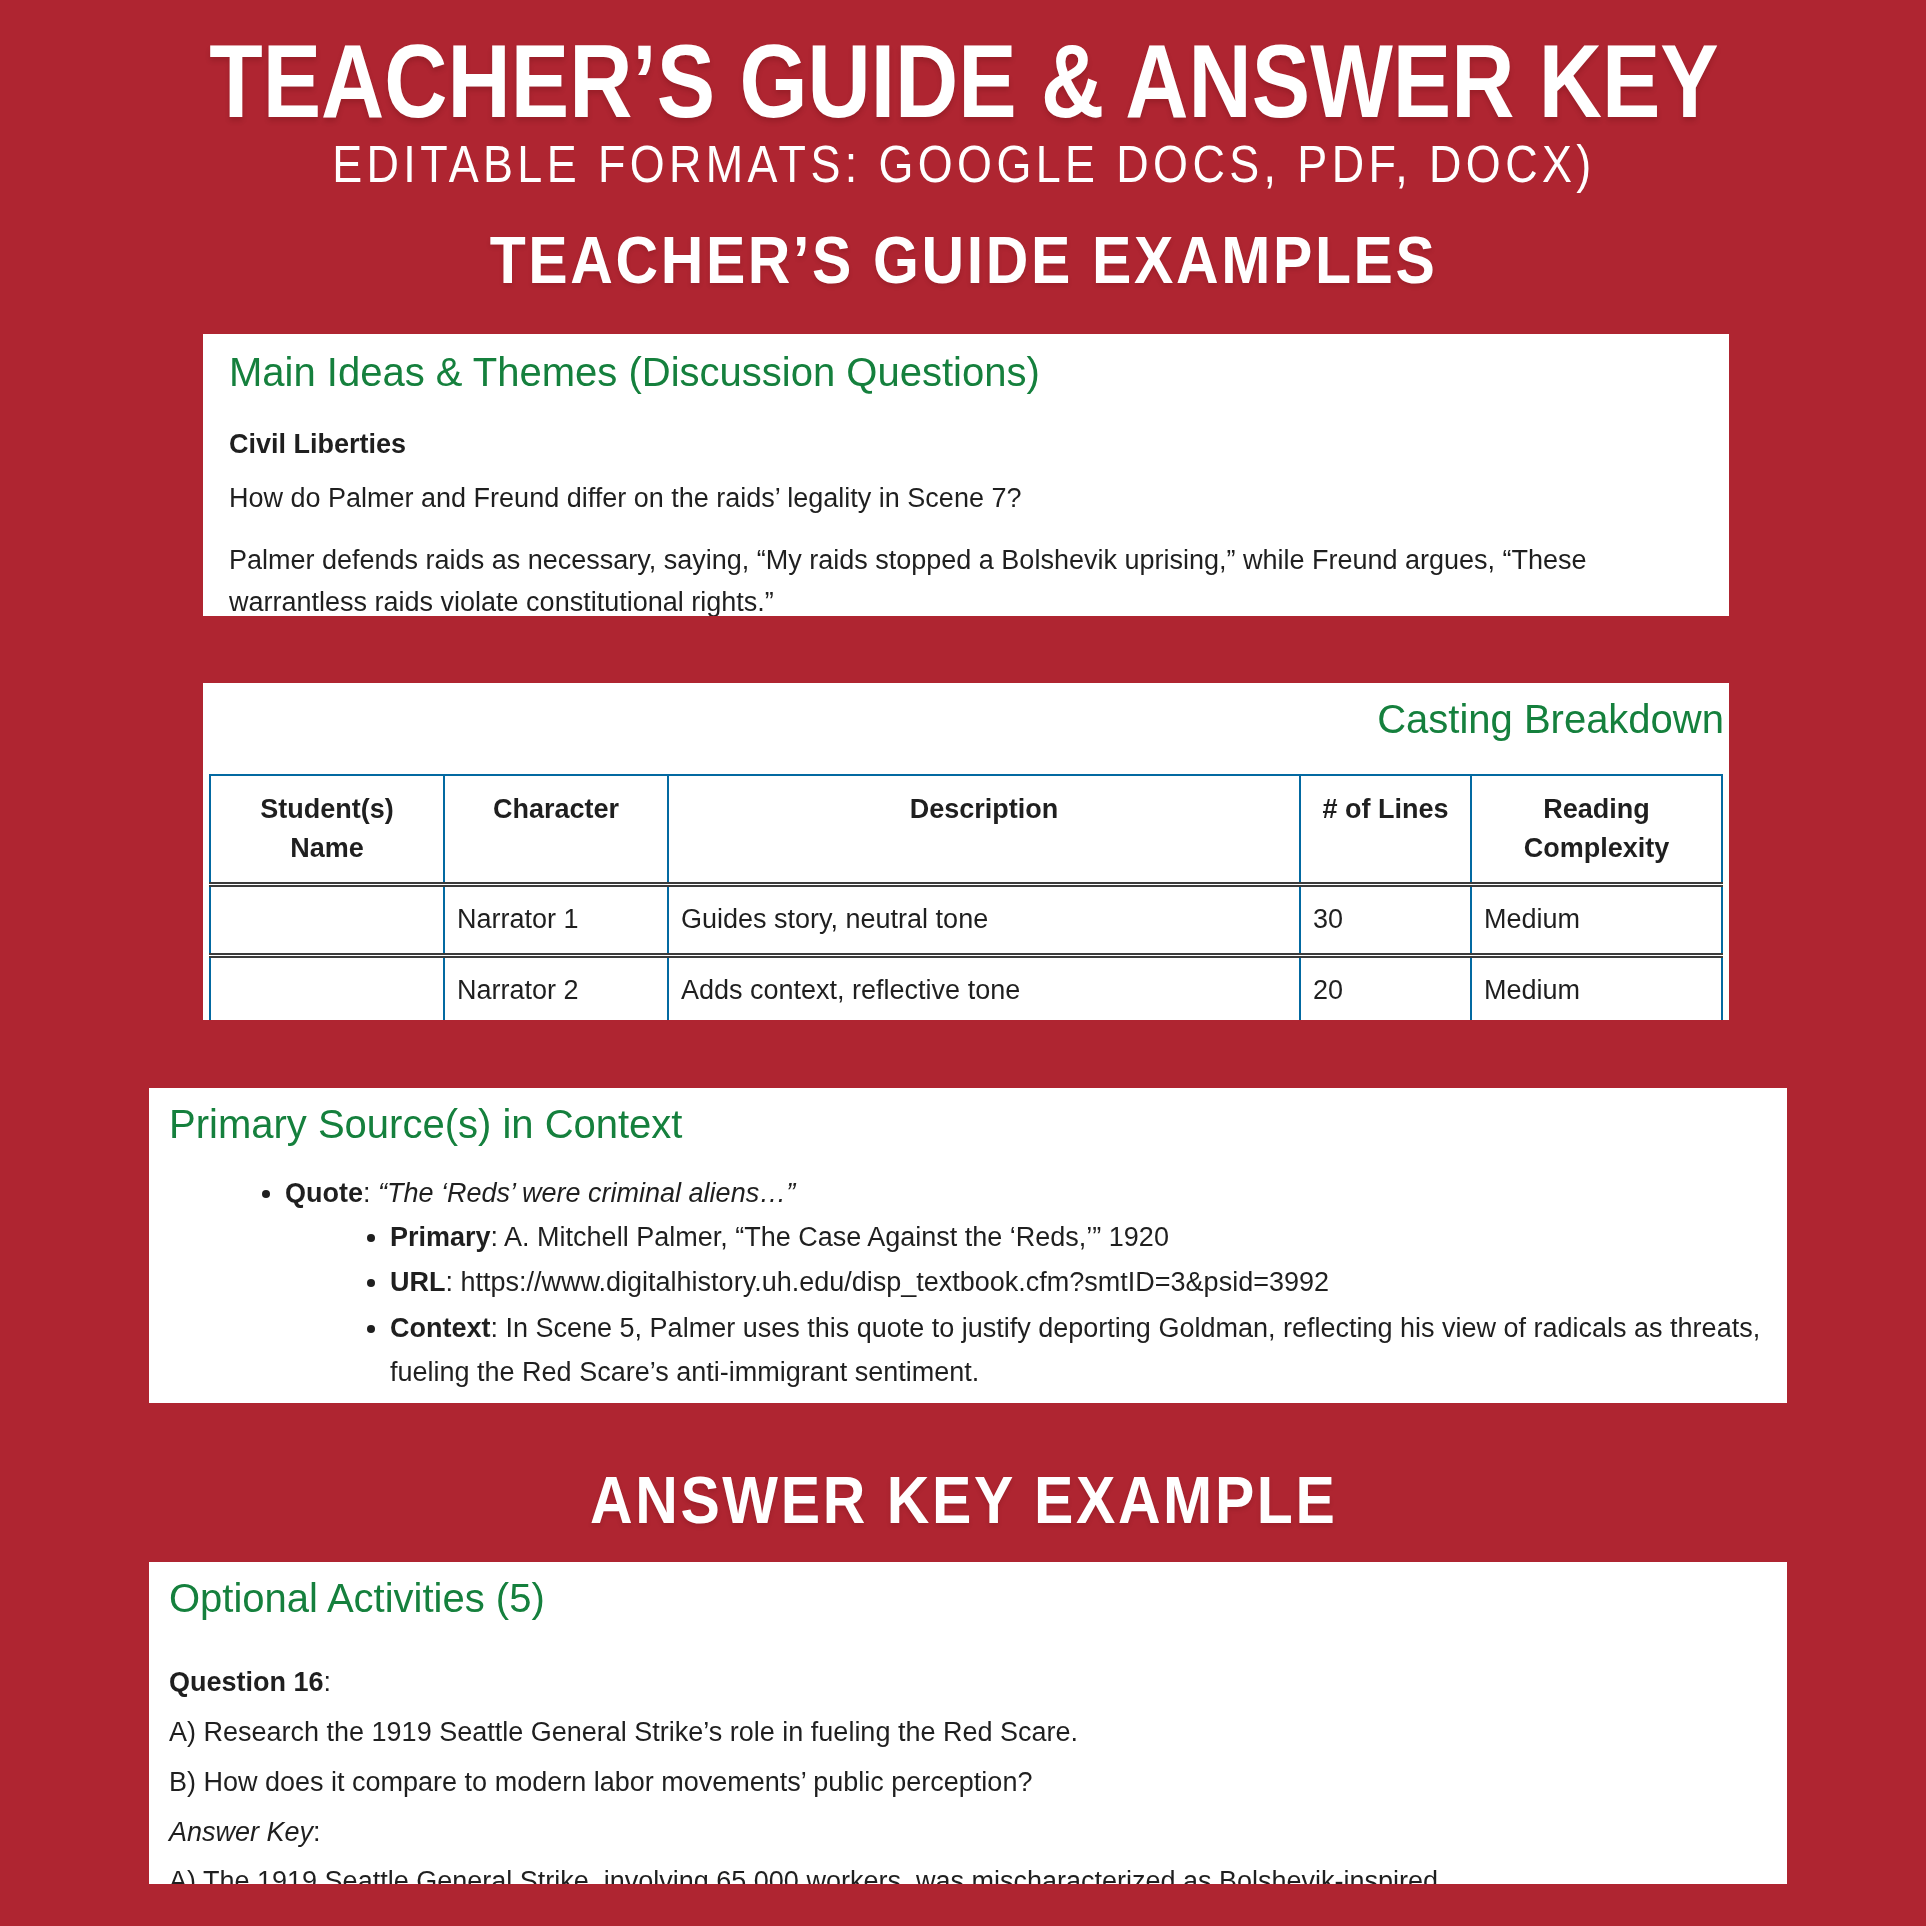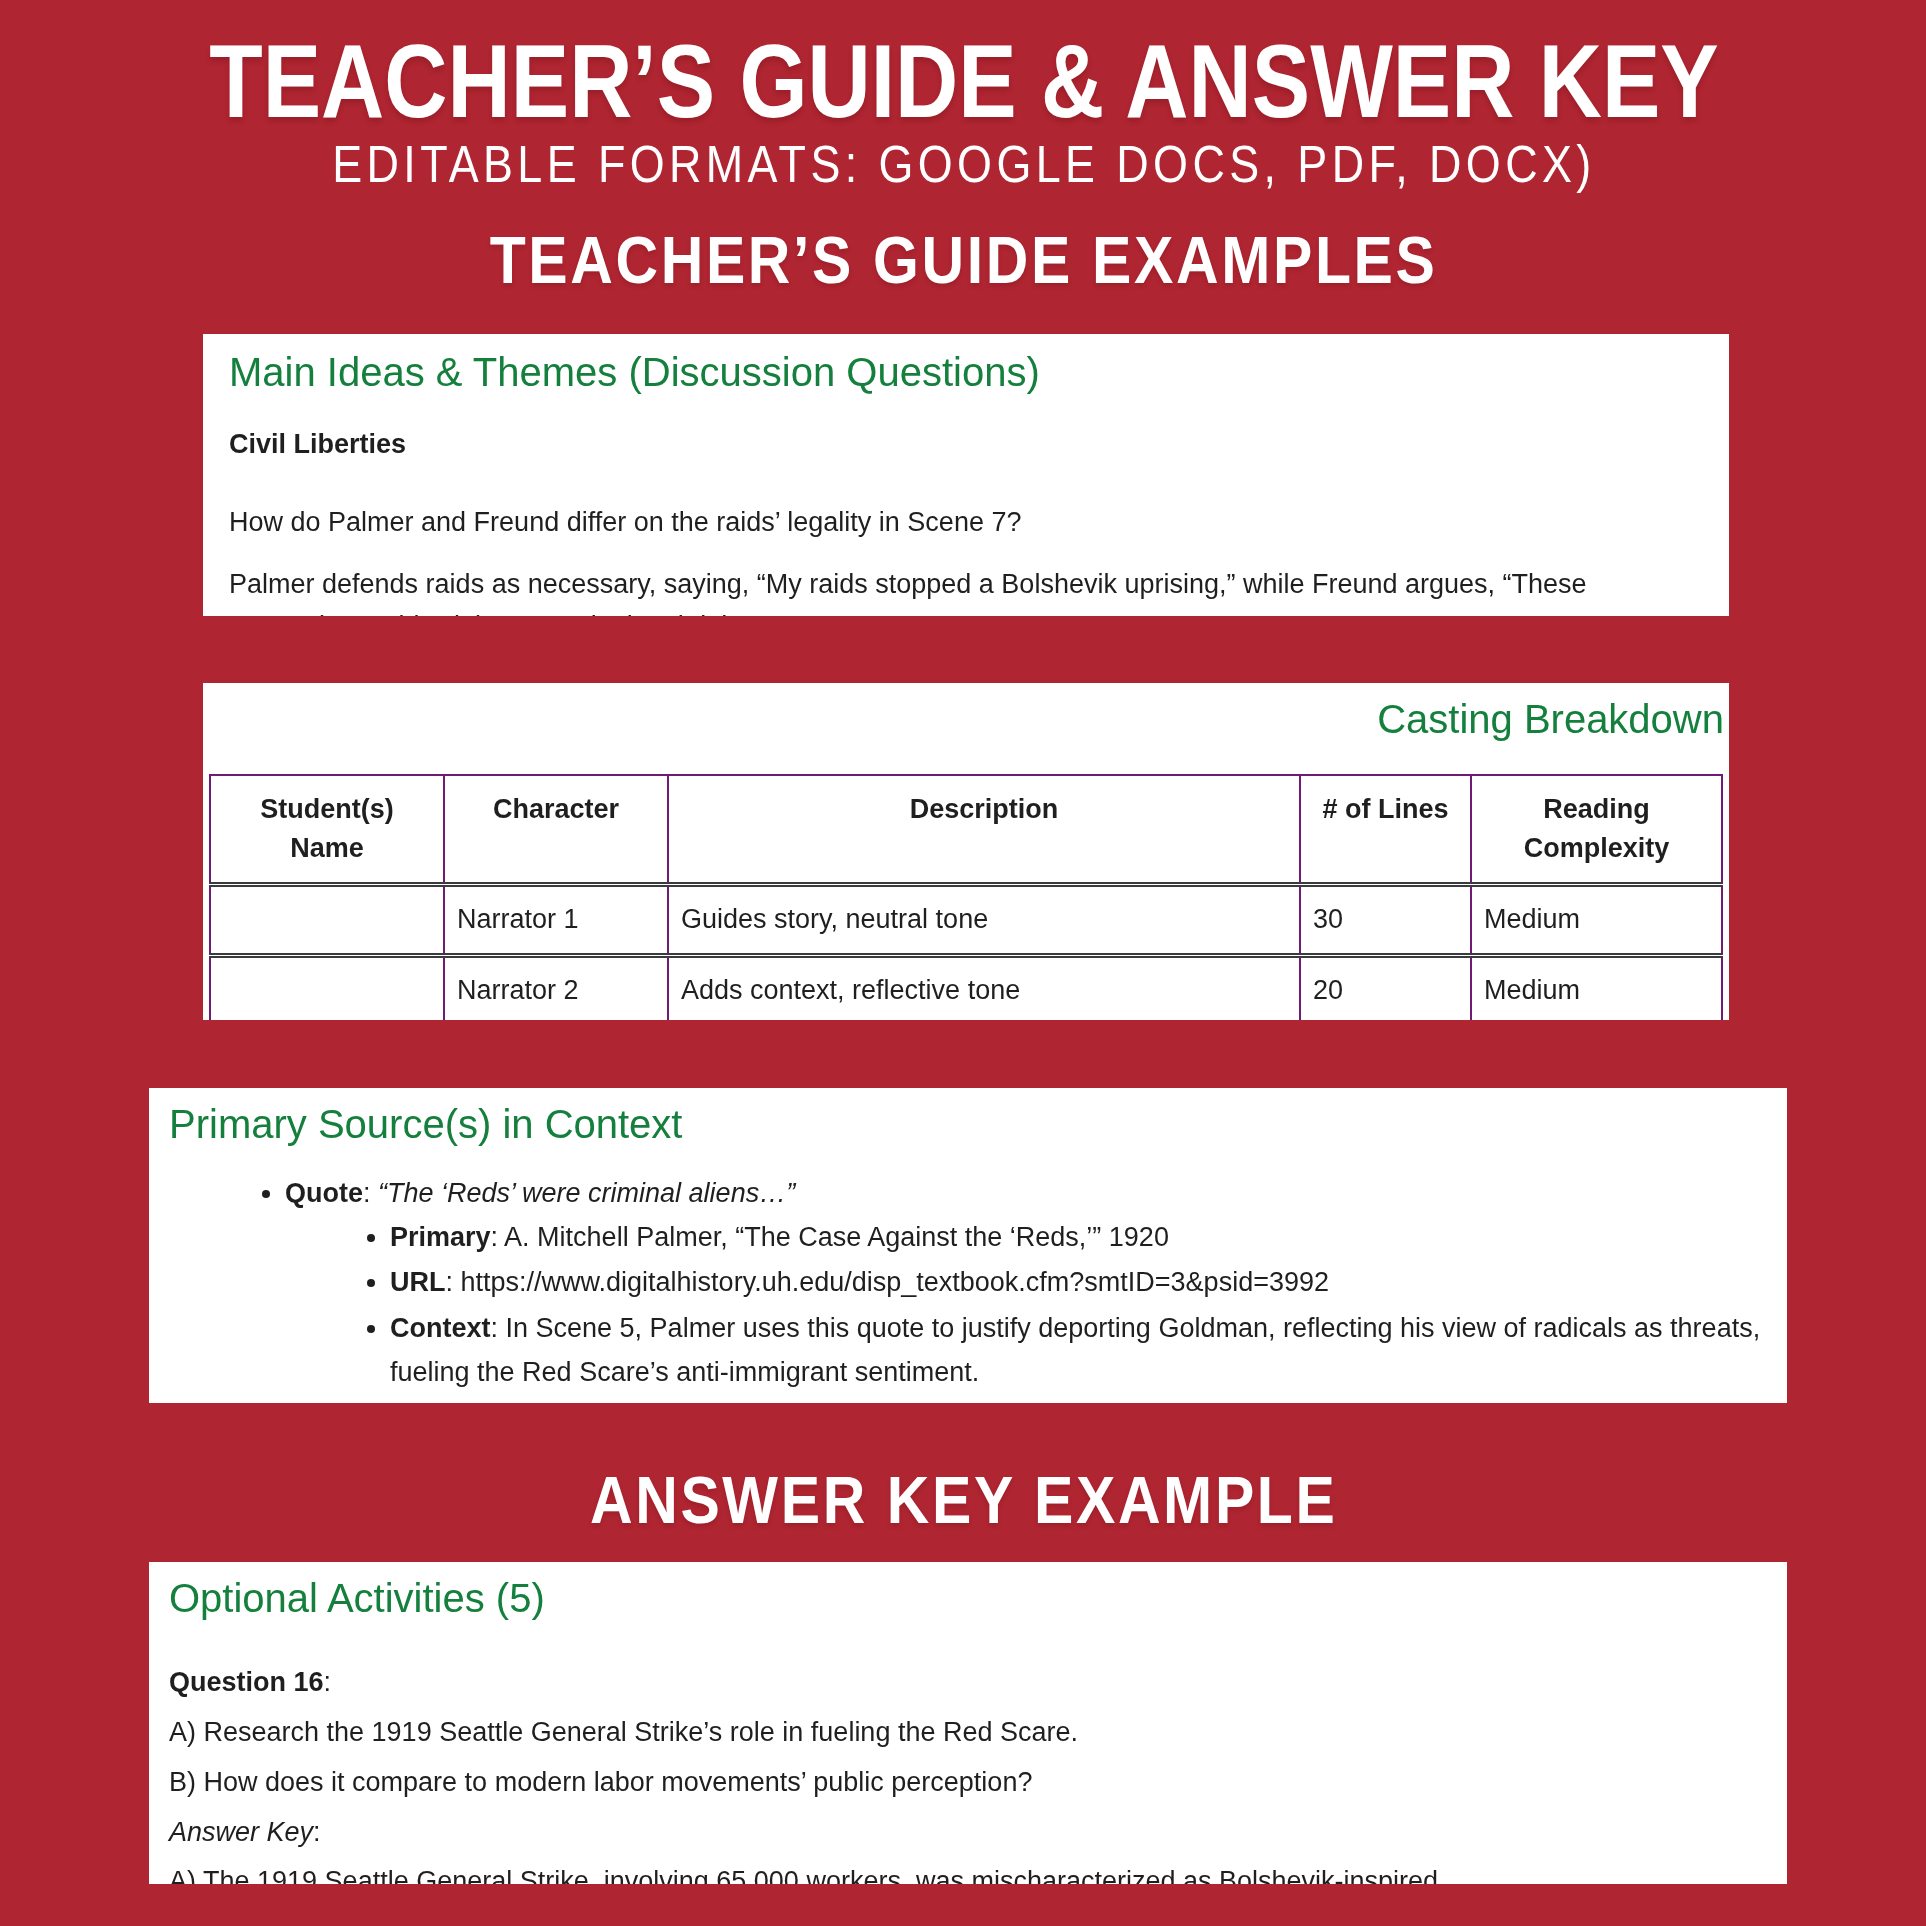--- a/index.html
+++ b/index.html
@@ -51,34 +51,34 @@
   .doc-box p {
     margin: 0;
     font-size: 27px;
     line-height: 1.55;
   }
   .b { font-weight: 700; }
   .it { font-style: italic; }
 
   .box1 { left: 203px; top: 334px; width: 1526px; height: 282px; padding: 14px 26px; }
   .box1 .topic { margin-top: 28px; font-weight: 700; }
-  .box1 .question { margin-top: 36px; }
+  .box1 .question { margin-top: 12px; }
   .box1 .answer { margin-top: 20px; }
 
   .box2 { left: 203px; top: 683px; width: 1526px; height: 337px; padding: 12px 5px; }
   .box2 h2 { text-align: right; }
   .casting-table {
     width: 1512px;
     margin: 31px auto 0;
     border-collapse: collapse;
     table-layout: fixed;
     border: 2px solid #3B3B3B;
   }
   .casting-table th, .casting-table td {
-    border: 2px solid #701a75;
+    border: 2px solid #0369a1;
     font-size: 27px;
     vertical-align: top;
     overflow: hidden;
   }
   .casting-table th {
     font-weight: 700;
     text-align: center;
     padding: 14px 10px;
     line-height: 1.45;
     border-bottom: 5px double #3B3B3B;

